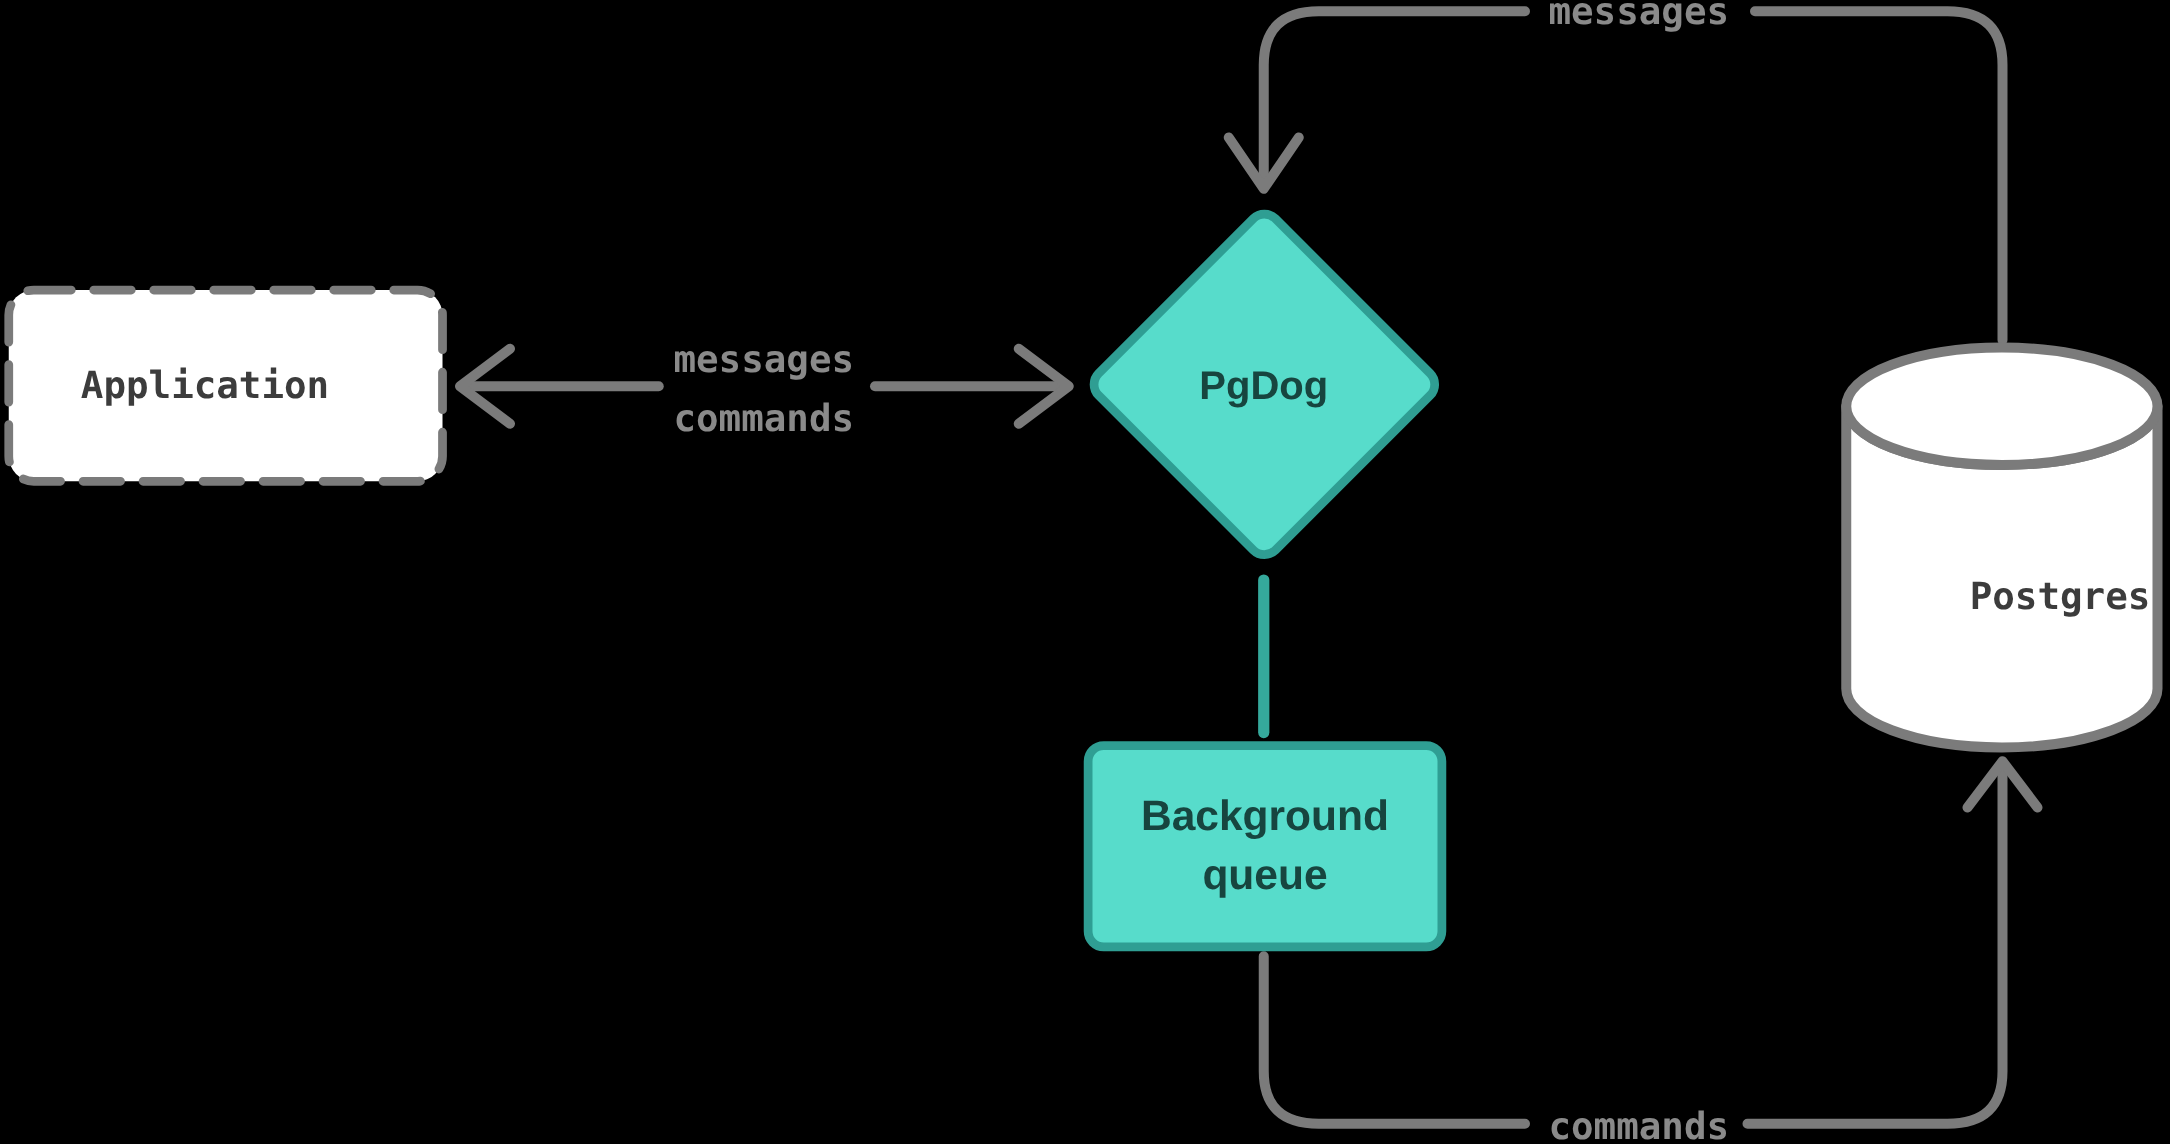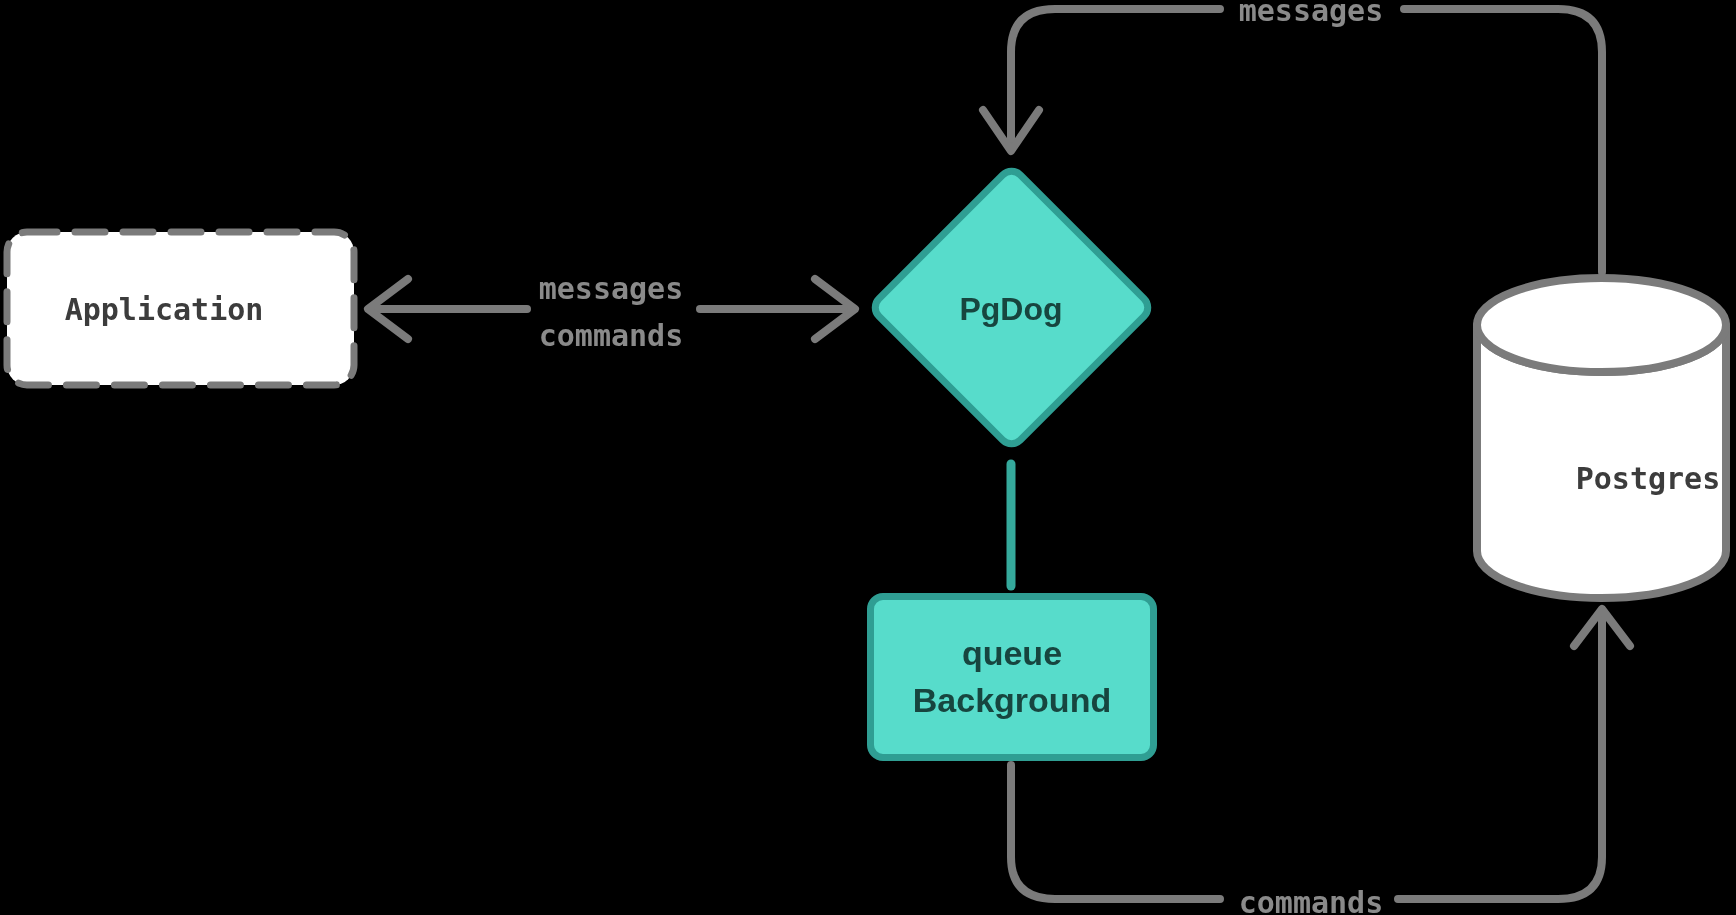--- a/index.html
+++ b/index.html
@@ -146,22 +146,22 @@
     </g>
   </svg>
 
   <div class="node-label-mono" style="left:164px; top:309px;">Application</div>
 
   <div class="diamond"></div>
   <div class="diamond-label">PgDog</div>
 
   <div class="queue-box">
     <div class="queue-label">
+      <div>Background</div>
       <div>queue</div>
-      <div>Background</div>
     </div>
   </div>
 
   <div class="node-label-mono" style="left:1601px; top:478px;margin-left:47px;">Postgres</div>
 
   <div class="edge-label" style="left:611px; top:288px;">messages</div>
   <div class="edge-label" style="left:611px; top:335px;">commands</div>
   <div class="edge-label" style="left:1311px; top:10px;">messages</div>
   <div class="edge-label" style="left:1311px; top:902px;">commands</div>
 

